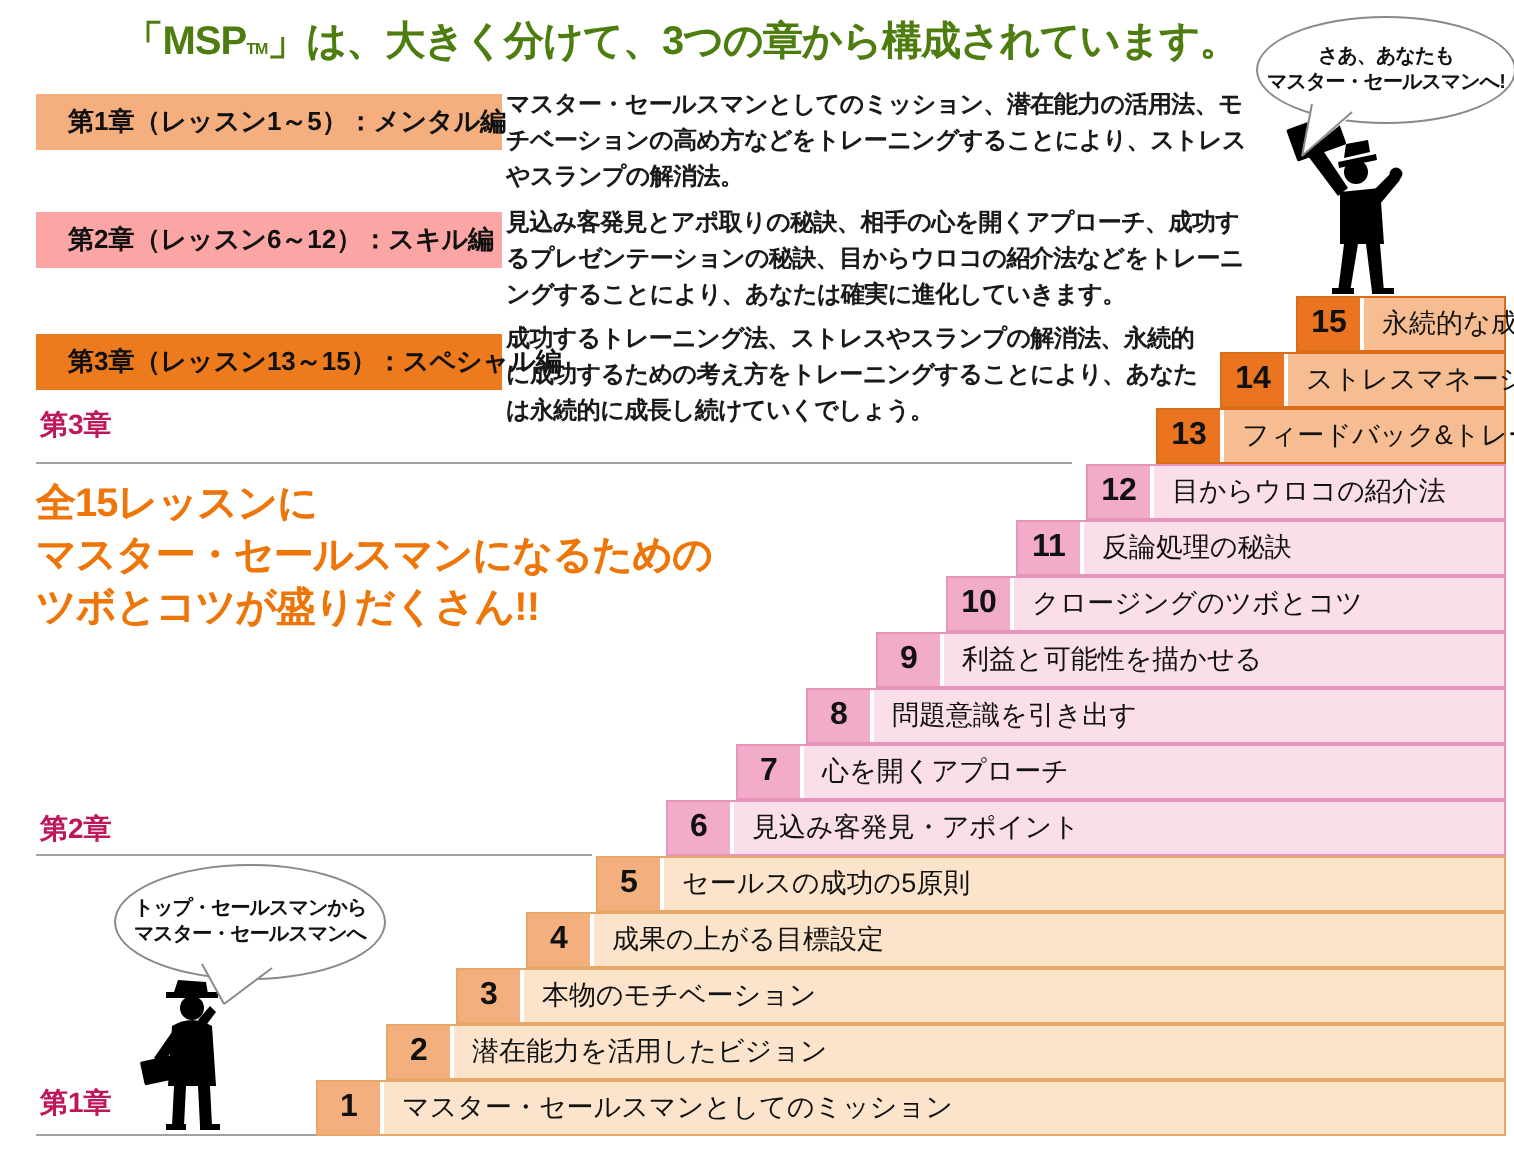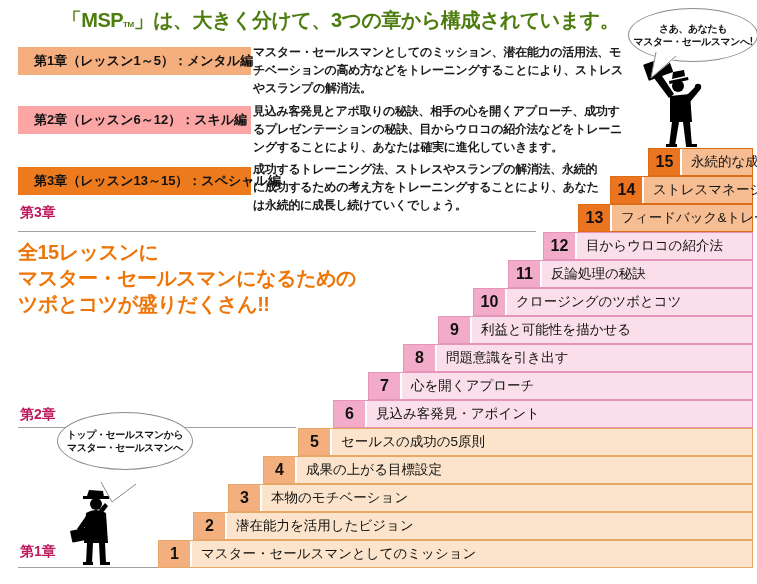--- a/index.html
+++ b/index.html
@@ -45,21 +45,21 @@
   .c1 .num{background:#f3b07e;}
   .c2{background:#fadee9;border:1px solid #e794bb;}
   .c2 .num{background:#f2abc8;}
   .c3{background:#f6bd92;border:1px solid #db6e15;}
   .c3 .num{background:#eb7420;}
   
   .bubble{position:absolute;background:#fff;border:1px solid #8a8a8a;border-radius:50%;
     display:flex;flex-direction:column;align-items:center;justify-content:center;text-align:center;
     font-weight:bold;font-size:10px;line-height:13px;letter-spacing:-0.5px;z-index:3;white-space:nowrap;}
   .bub-top{left:628px;top:8px;width:128px;height:52px;}
-  .bub-bottom{left:57px;top:412px;width:134px;height:56px;}
+  .bub-bottom{left:57px;top:432px;width:134px;height:56px;}
   .tail{position:absolute;z-index:4;}
   
   .silhouette{position:absolute;z-index:2;}
   .silhouette *{fill:#000;}
 </style>
 </head>
 <body>
 
 <div id="canvas">
 

